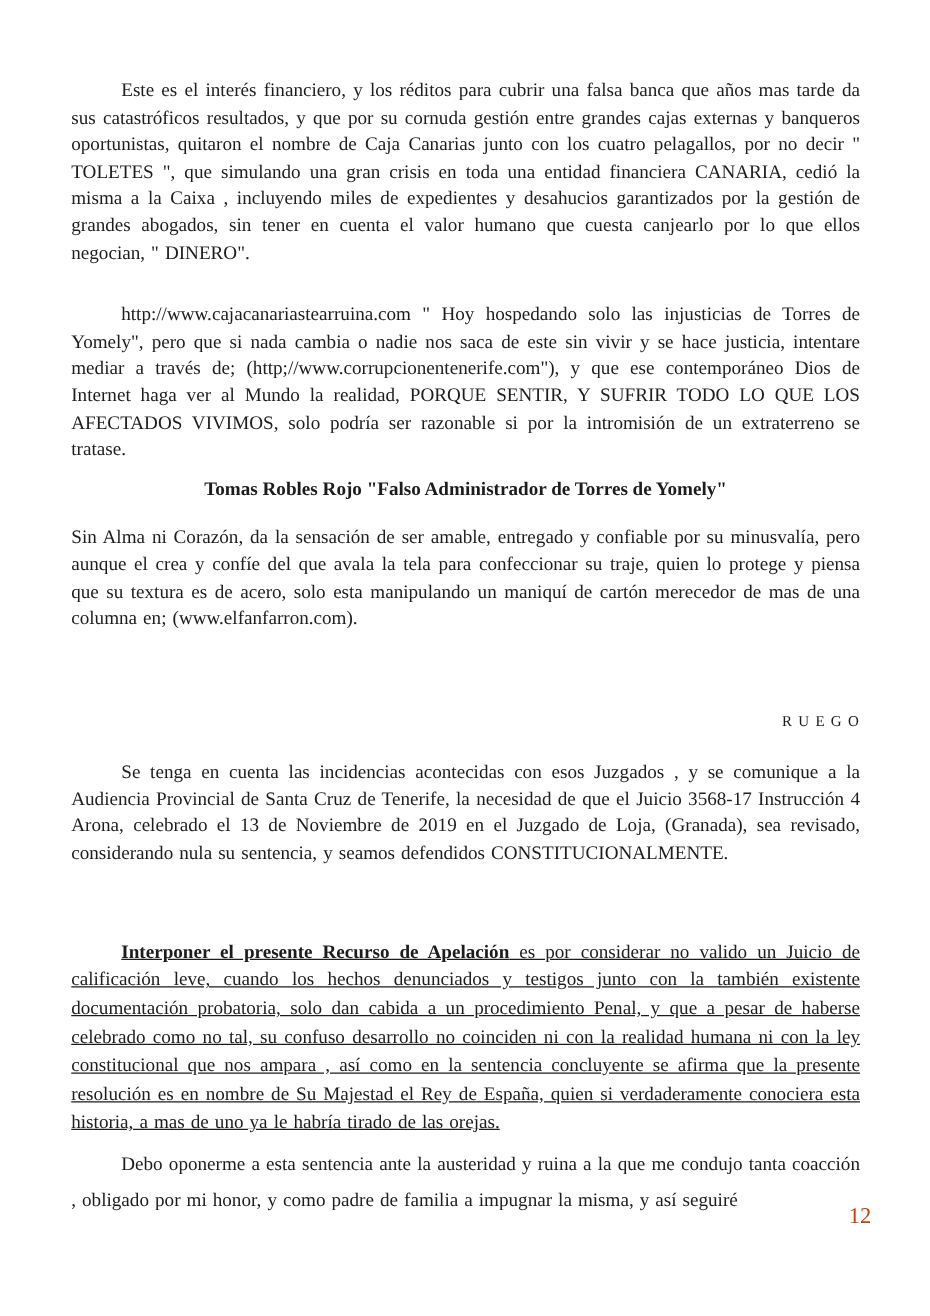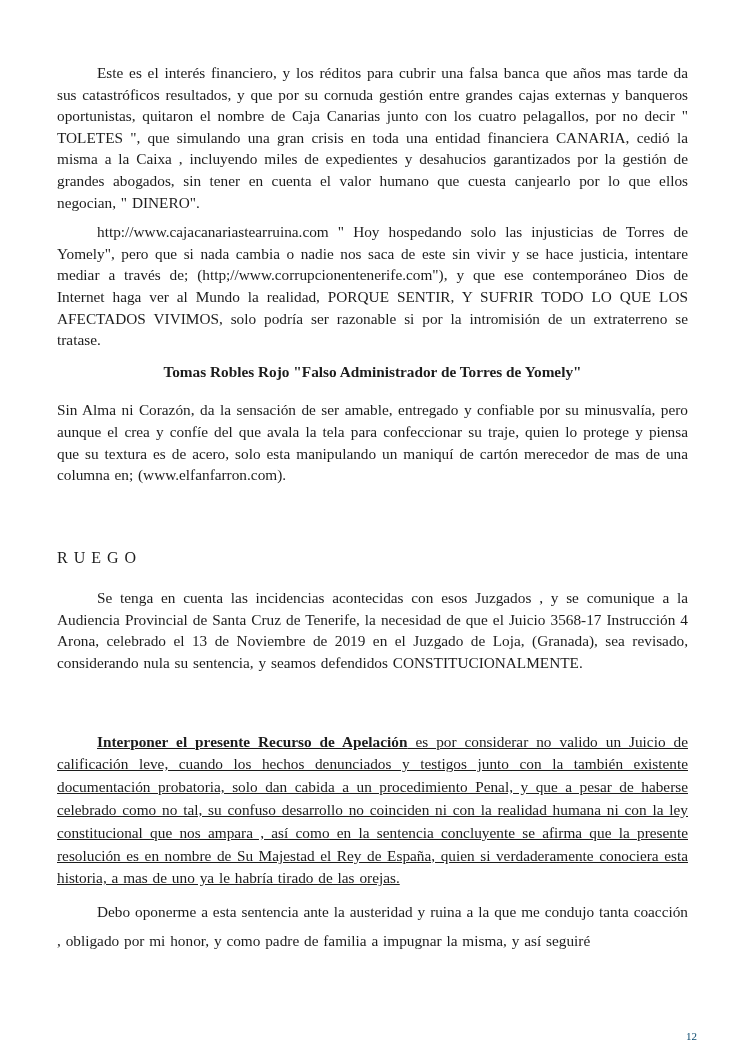--- a/index.html
+++ b/index.html
@@ -22,55 +22,55 @@
   .para {
     margin: 0;
     font-size: 15.3px;
     line-height: 21.6px;
     text-align: justify;
     word-spacing: 1px;
   }
   .indent {
     text-indent: 40px;
   }
-  .para-1 { margin-bottom: 8px; }
+  .para-1 { margin-bottom: 28px; }
   .para-2 { margin-bottom: 10px; }
   .heading-author {
     margin: 0 0 17px 0;
     font-size: 15.3px;
     line-height: 21.6px;
     font-weight: bold;
     text-align: center;
   }
   .para-3 { margin-bottom: 61px; }
   .heading-ruego {
     margin: 0 0 19px 0;
-    font-size: 16px;
+    font-size: 12px;
     line-height: 21.6px;
     font-weight: normal;
-    text-align: left;
+    text-align: right;
     letter-spacing: 1px;
   }
   .para-4 { margin-bottom: 57px; }
   .para-5 {
     line-height: 22.8px;
     margin-bottom: 7px;
     text-decoration: underline;
   }
   .para-5 b { font-weight: bold; }
   .para-6 {
     line-height: 29px;
   }
   .page-number {
     position: absolute;
-    top: 1026px;
+    top: 962px;
     right: 47px;
-    font-size: 11px;
+    font-size: 18px;
     line-height: 20px;
-    color: #0c4a6e;
+    color: #c2410c;
   }
 </style>
 </head>
 <body>
 
 <div class="page">
   <div class="content">
 
     <p class="para indent para-1">Este es el interés financiero, y los réditos para cubrir una falsa banca que años mas tarde da sus catastróficos resultados, y que por su cornuda gestión entre grandes cajas externas y banqueros oportunistas, quitaron el nombre de Caja Canarias junto con los cuatro pelagallos, por no decir " TOLETES ", que simulando una gran crisis en toda una entidad financiera CANARIA, cedió la misma a la Caixa , incluyendo miles de expedientes y desahucios garantizados por la gestión de grandes abogados, sin tener en cuenta el valor humano que cuesta canjearlo por lo que ellos negocian, " DINERO".</p>
 

